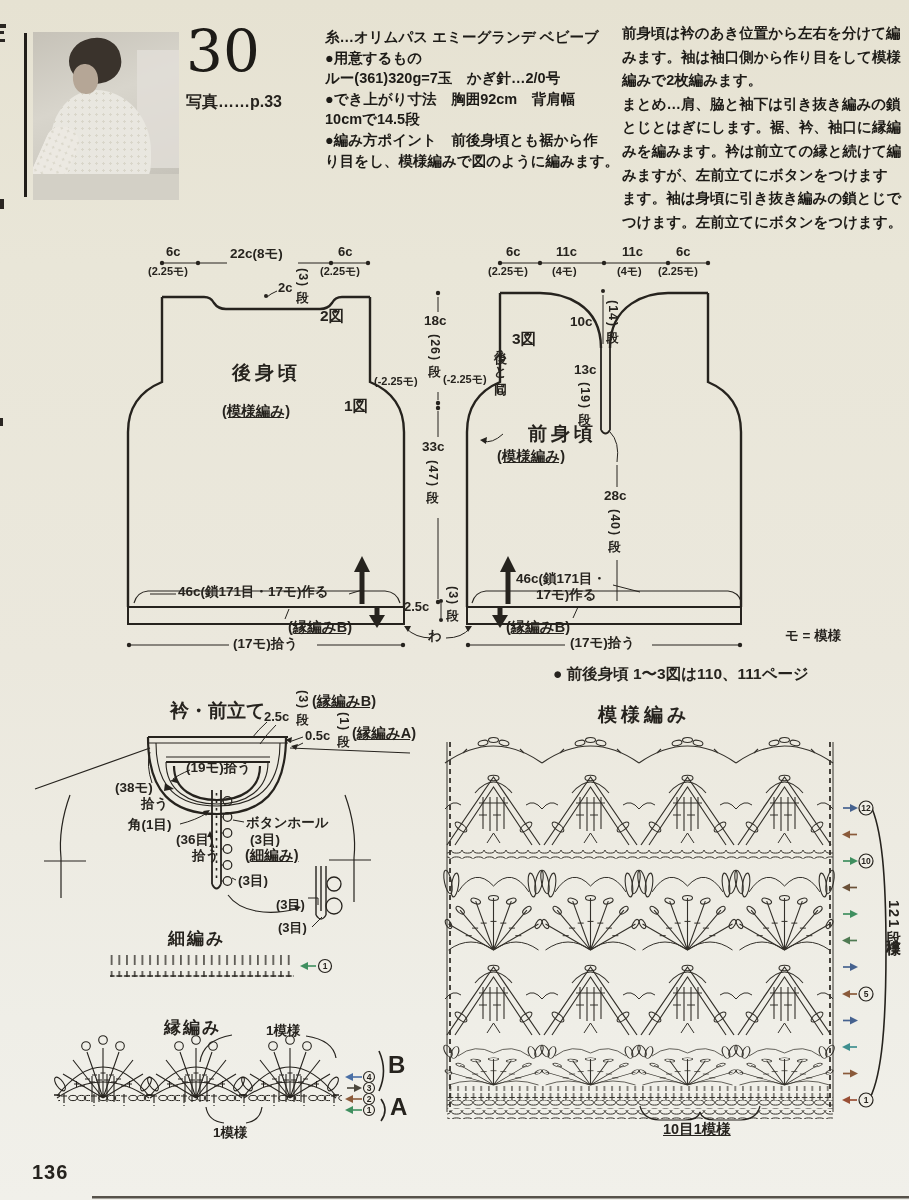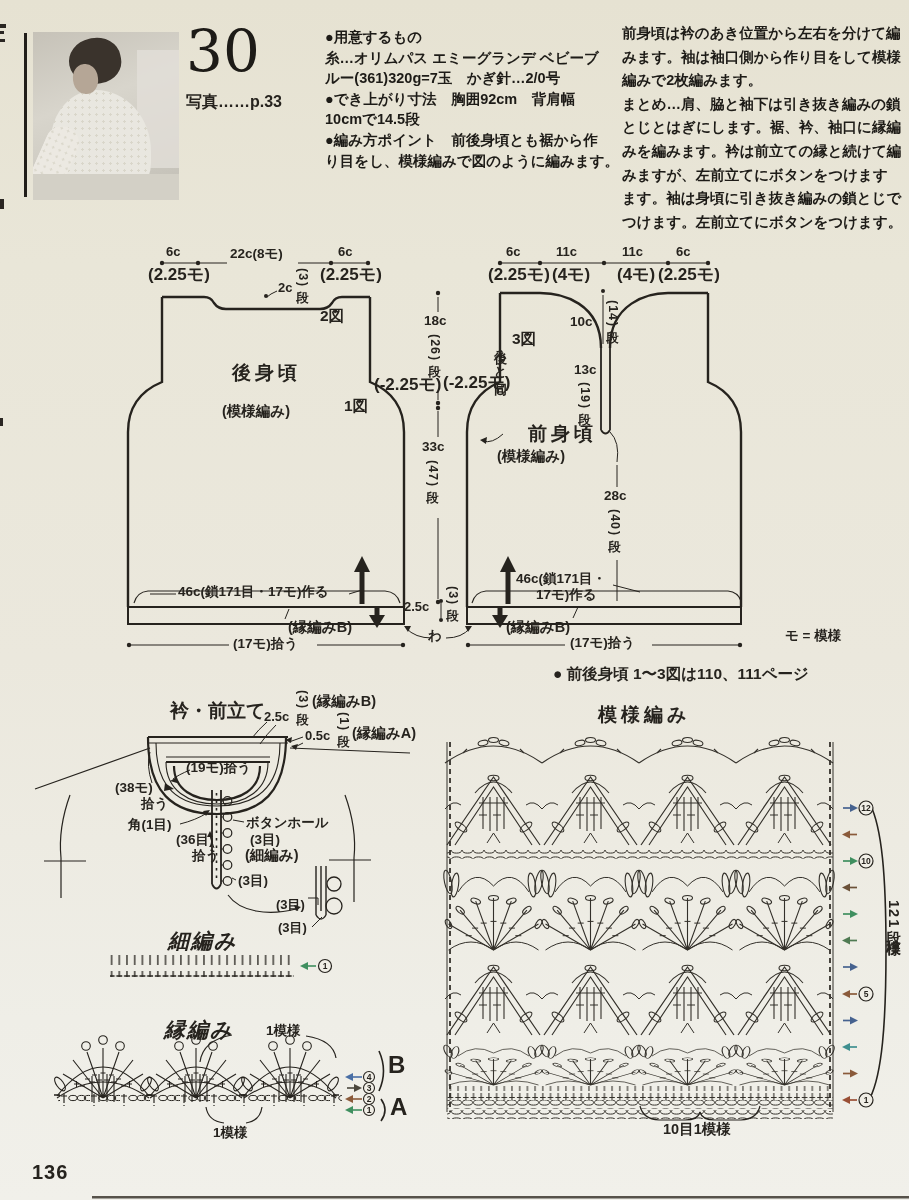--- a/index.html
+++ b/index.html
@@ -7,25 +7,25 @@
     --ink:#26231e;
   }
   html,body{margin:0;padding:0;}
   body{font-family:"Liberation Sans","DejaVu Sans",sans-serif;background:#888;}
   #page{
     position:relative;width:909px;height:1200px;overflow:hidden;
     background:linear-gradient(180deg,#e6e2d2 0%,#e9e6d8 22%,#ebe8dd 55%,#efeee7 85%,#f1f0ea 100%);
     color:var(--ink);
   }
   .lb{position:absolute;white-space:nowrap;font-size:13px;font-weight:600;color:var(--ink);line-height:1.05;}
-  .f12{font-size:17px;}
+  .f12{font-size:11px;}
   .f14{font-size:13.5px;}
-  .f15{font-size:14.5px;font-weight:700;}
+  .f15{font-size:14.5px;font-weight:700;text-decoration:underline;}
   .f16{font-size:15.5px;font-weight:700;}
-  .f17{font-size:21px;font-weight:700;font-style:italic;}
+  .f17{font-size:17px;font-weight:700;}
   .f19{font-size:19px;font-weight:700;}
   .ls4{letter-spacing:4px;}
   .ls2{letter-spacing:2px;}
   .big-letter{font-size:24px;font-weight:700;}
   .vl{position:absolute;writing-mode:vertical-rl;text-orientation:mixed;white-space:nowrap;
       font-size:12.5px;font-weight:600;color:var(--ink);letter-spacing:1px;line-height:1;}
   .v13{font-size:13px;}
   .v15{font-size:14.5px;}
   
   .textcol{position:absolute;font-size:14.5px;font-weight:600;color:#1d1b17;}
@@ -393,22 +393,22 @@
     <div class="body"></div>
     <div class="arm"></div>
     <div class="hair"></div>
     <div class="face"></div>
     <div class="lap"></div>
   </div>
   <div id="item-num">30</div>
   <div id="photo-cap">写真……p.33</div>
 
   <div id="materials" class="textcol">
+    <div class="tline"><span></span><span class="b">糸</span><span>…オリムパス エミーグランデ ベビーブ</span></div>
     <div class="tline"><span></span><span class="b">●用意するもの</span><span></span></div>
-    <div class="tline"><span></span><span class="b">糸</span><span>…オリムパス エミーグランデ ベビーブ</span></div>
     <div class="tline"><span>ルー(361)320g=7玉　</span><span class="b">かぎ針</span><span>…2/0号</span></div>
     <div class="tline"><span></span><span class="b">●でき上がり寸法</span><span>　胸囲92cm　背肩幅</span></div>
     <div class="tline"><span>10cmで14.5段</span><span class="b"></span><span></span></div>
     <div class="tline"><span></span><span class="b">●編み方ポイント</span><span>　前後身頃とも裾から作</span></div>
     <div class="tline"><span>り目をし、模様編みで図のように編みます。</span><span class="b"></span><span></span></div>
   </div>
 
   <div id="howto" class="textcol">
     <div class="tline"><span>前身頃は衿のあき位置から左右を分けて編</span><span class="b"></span><span></span></div>
     <div class="tline"><span>みます。袖は袖口側から作り目をして模様</span><span class="b"></span><span></span></div>

